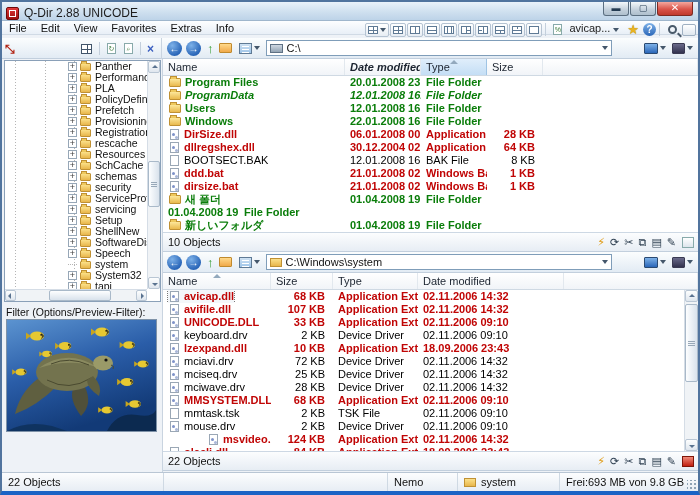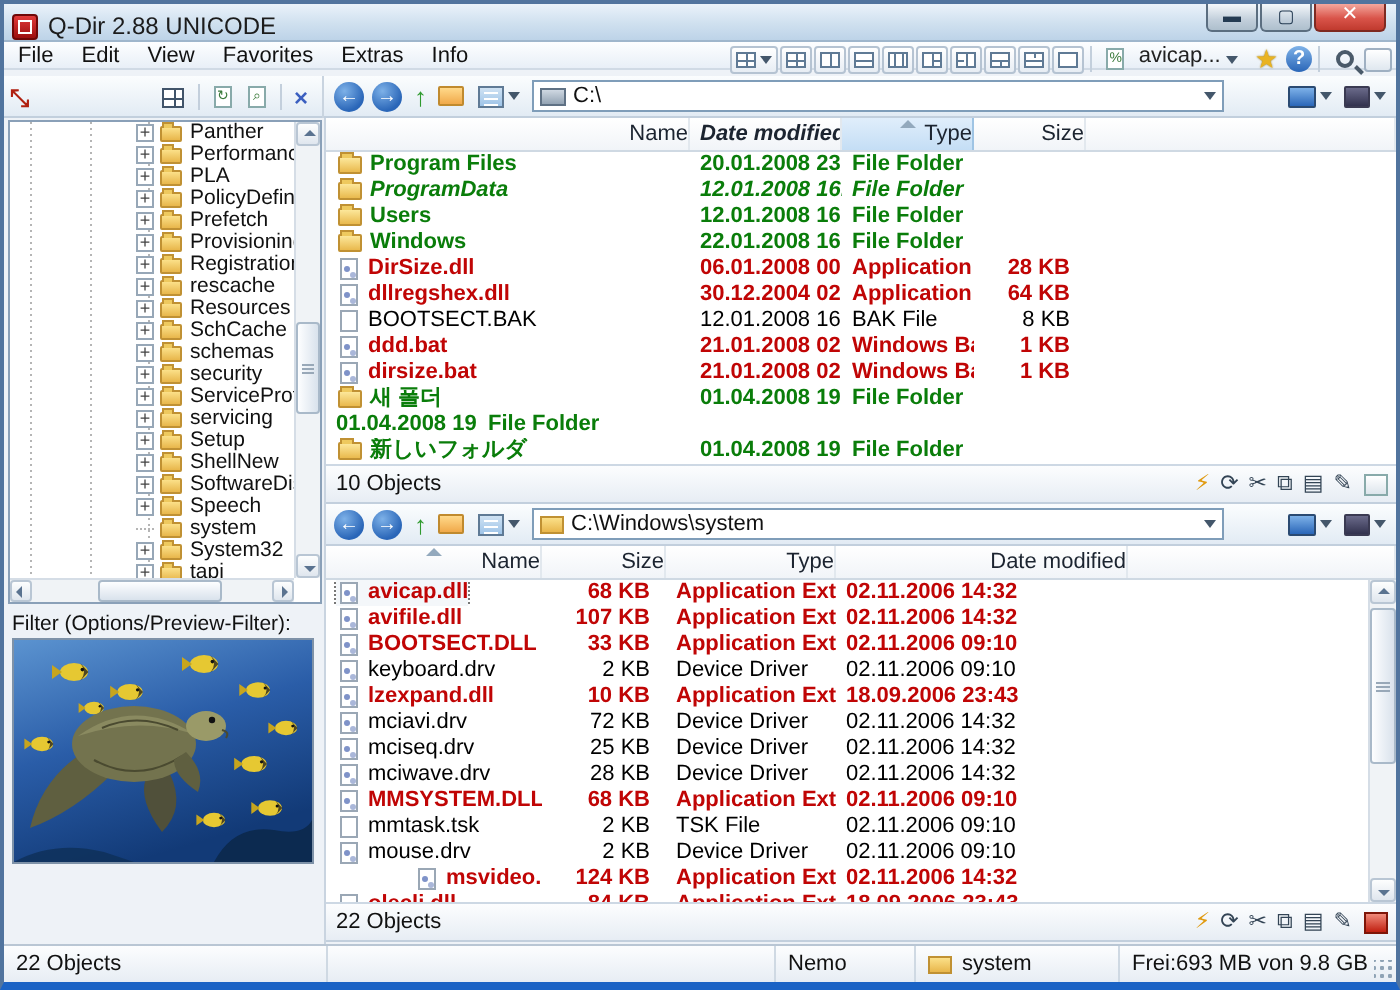--- a/index.html
+++ b/index.html
@@ -75,21 +75,21 @@
   .ofold{width:13px;height:10px;background:linear-gradient(#ffd98a,#f0a94a);border:1px solid #c08a2e;border-radius:1px;margin:0 3px;position:relative;}
   .viewic{width:13px;height:11px;border:1px solid #5f7a95;background:linear-gradient(#cfe2f3,#9ec4e8);margin-left:4px;position:relative;}
   .viewic::after{content:"";position:absolute;left:2px;top:2px;right:2px;height:1px;background:#fff;box-shadow:0 3px 0 #fff,0 6px 0 #fff;}
   .addr{height:16px;background:#fff;border:1px solid #7f9db9;margin-left:6px;display:flex;align-items:center;font-size:11px;color:#111;padding:0 3px;}
   .addr .afold{width:12px;height:9px;background:linear-gradient(#fbe089,#e8b64b);border:1px solid #c09133;margin-right:4px;}
   .addr .adrive{width:13px;height:9px;background:linear-gradient(#cfd8e2,#93a3b3);border:1px solid #5f7184;margin-right:4px;}
   .tb-right{margin-left:auto;display:flex;align-items:center;}
   .monic{width:14px;height:11px;border:1px solid #2a4a72;background:linear-gradient(#7db1e8,#2a66b8);border-radius:1px;margin-left:5px;}
   .pcic{width:13px;height:11px;border:1px solid #3a3a52;background:linear-gradient(#6a6a8a,#32324e);border-radius:1px;margin-left:6px;}
   .hdr{position:absolute;left:0;right:0;height:17px;background:linear-gradient(#ffffff,#f1f4f8);border-bottom:1px solid #cfd9e3;display:flex;font-size:11px;color:#1c2430;}
-  .hcell{border-right:1px solid #e2e8ee;padding:2px 0 0 5px;white-space:nowrap;overflow:hidden;position:relative;height:100%;text-align:right;}
+  .hcell{border-right:1px solid #e2e8ee;padding:2px 0 0 5px;white-space:nowrap;overflow:hidden;position:relative;height:100%;}
   .hcell.hl{background:linear-gradient(#e0eefb,#c4def5);border-right:1px solid #9fc4e4;}
   .hcell.emph{font-style:italic;font-weight:bold;}
   .sortmark{position:absolute;top:1px;left:50%;margin-left:-4px;width:0;height:0;border-left:4px solid transparent;border-right:4px solid transparent;border-bottom:4px solid #93a9bd;}
   .rows{position:absolute;left:0;right:0;background:#fff;overflow:hidden;}
   .row{height:13px;display:flex;font-size:11px;line-height:13px;white-space:nowrap;}
   .cell{overflow:hidden;padding-left:5px;}
   .cell.r{text-align:right;padding-right:8px;padding-left:0;}
   .green{color:#0a7d0a;font-weight:bold;}
   .red{color:#c00505;font-weight:bold;}
   .black{color:#000;}
@@ -593,21 +593,21 @@
               <span class="dll-ic"></span>
               <span>avifile.dll</span>
             </span></div>
           <div class="cell r" style="width: 62px; flex: 0 0 62px;"><span>107 KB</span></div>
           <div class="cell" style="width: 85px; flex: 0 0 85px;"><span>Application Exten...</span></div>
           <div class="cell" style="width: 146px; flex: 0 0 146px;"><span>02.11.2006 14:32</span></div>
         </div>
         <div class="row red">
           <div class="cell" style="width: 108px; flex: 0 0 108px;"><span class="nm">
               <span class="dll-ic"></span>
-              <span>BOOTSECT.DLL</span>
+              <span>UNICODE.DLL</span>
             </span></div>
           <div class="cell r" style="width: 62px; flex: 0 0 62px;"><span>33 KB</span></div>
           <div class="cell" style="width: 85px; flex: 0 0 85px;"><span>Application Exten...</span></div>
           <div class="cell" style="width: 146px; flex: 0 0 146px;"><span>02.11.2006 09:10</span></div>
         </div>
         <div class="row black">
           <div class="cell" style="width: 108px; flex: 0 0 108px;"><span class="nm">
               <span class="dll-ic"></span>
               <span>keyboard.drv</span>
             </span></div>

